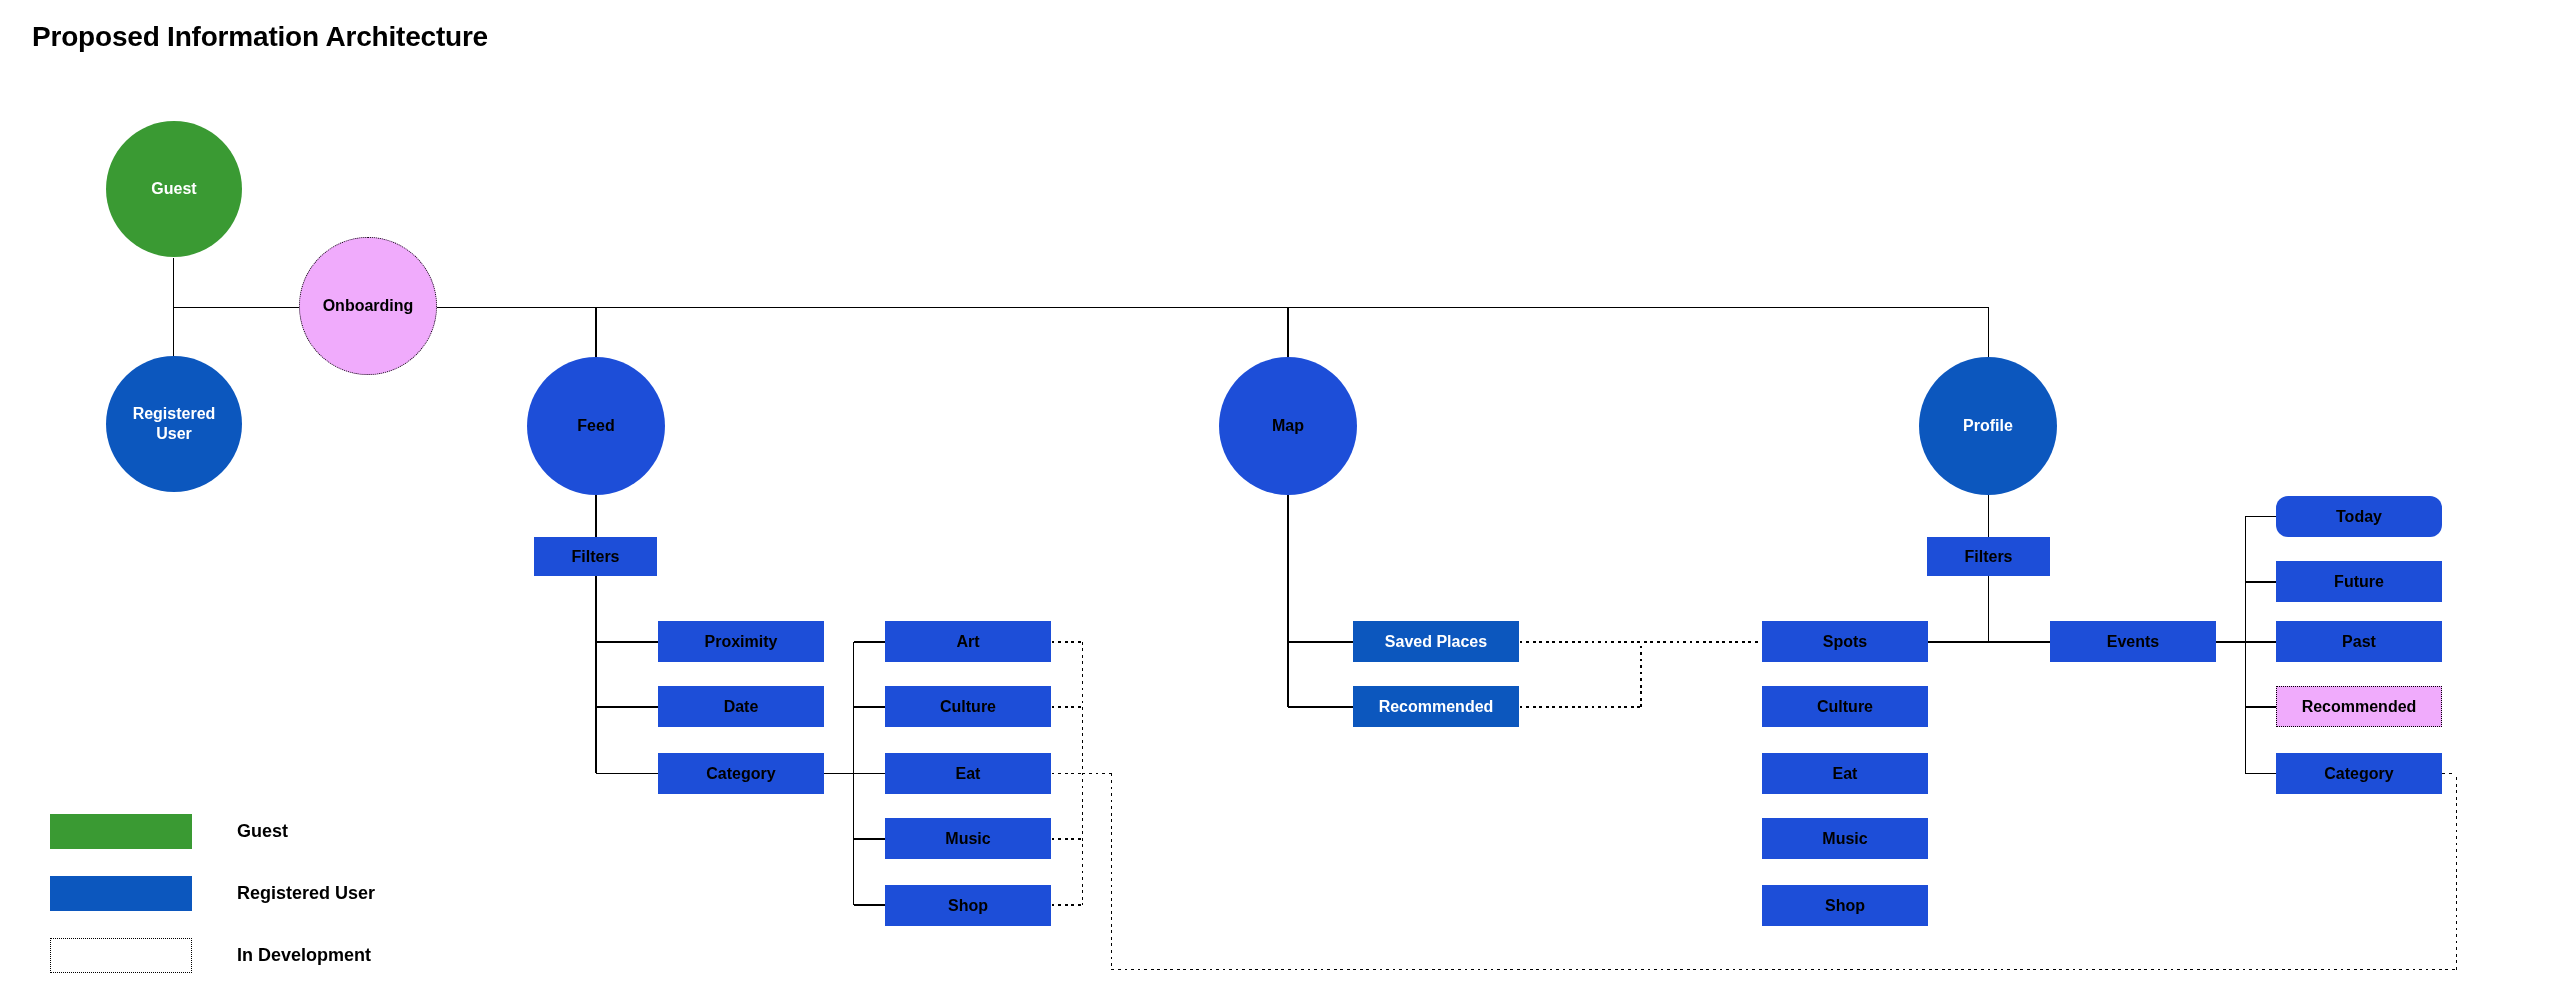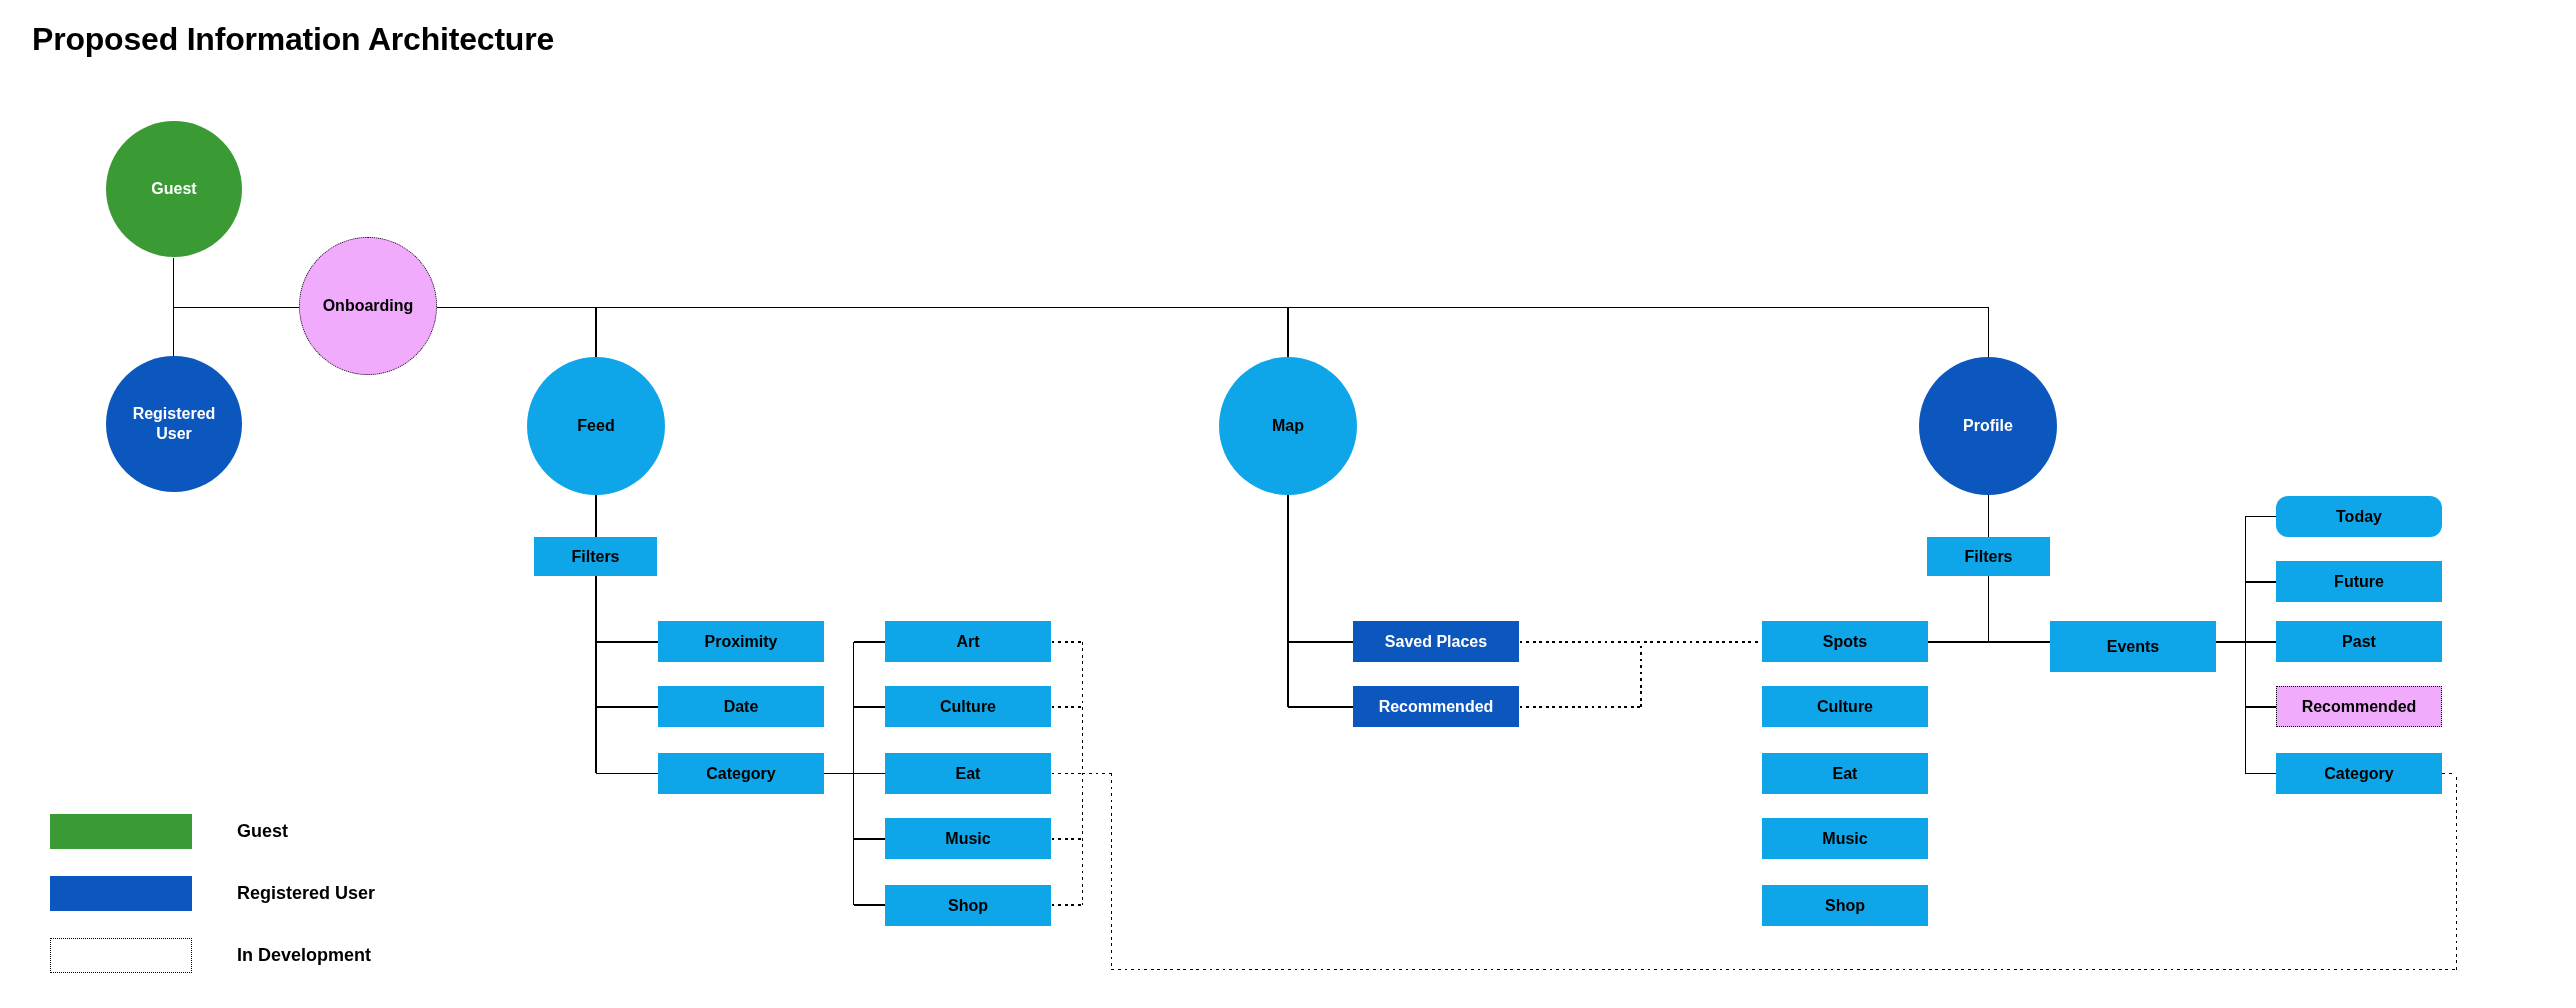--- a/index.html
+++ b/index.html
@@ -13,21 +13,21 @@
     position: relative;
     overflow: hidden;
     font-family: "Liberation Sans", sans-serif;
     color: #000000;
   }
 
   #page-title {
     position: absolute;
     left: 32px;
     top: 20.5px;
-    font-size: 32px;
+    font-size: 28px;
     font-weight: bold;
     letter-spacing: -0.2px;
     white-space: nowrap;
   }
 
   
   #wires {
     position: absolute;
     left: 0;
     top: 0;
@@ -48,21 +48,21 @@
     font-weight: bold;
     line-height: 1.22;
     white-space: pre-line;
   }
 
   .node.circle {
     border-radius: 50%;
   }
   .node.green  { background: #3a9a33; color: #ffffff; }
   .node.blue   { background: #0c57be; color: #ffffff; }
-  .node.gray   { background: #0ea5e9; color: #000000; }
+  .node.gray   { background: #1d4ed8; color: #000000; }
   .node.dotted {
     background: #f0abfc;
     color: #000000;
     border: 1.9px dotted #000000;
   }
   .node.box {
     border-radius: 0;
   }
 
   
@@ -250,21 +250,21 @@
 </div>
 
 <div class="node box gray" style="left:1762px; top:818px; width:166px; height:41px;">
   <span>Music</span>
 </div>
 
 <div class="node box gray" style="left:1762px; top:885px; width:166px; height:41px;">
   <span>Shop</span>
 </div>
 
-<div class="node box gray" style="left:2050px; top:621px; width:166px; height:51px;">
+<div class="node box gray" style="left:2050px; top:621px; width:166px; height:41px;">
   <span>Events</span>
 </div>
 
 <div class="node box gray" style="left:2276px; top:496px; width:166px; height:41px;border-radius:12px;">
   <span>Today</span>
 </div>
 
 <div class="node box gray" style="left:2276px; top:561px; width:166px; height:41px;">
   <span>Future</span>
 </div>

